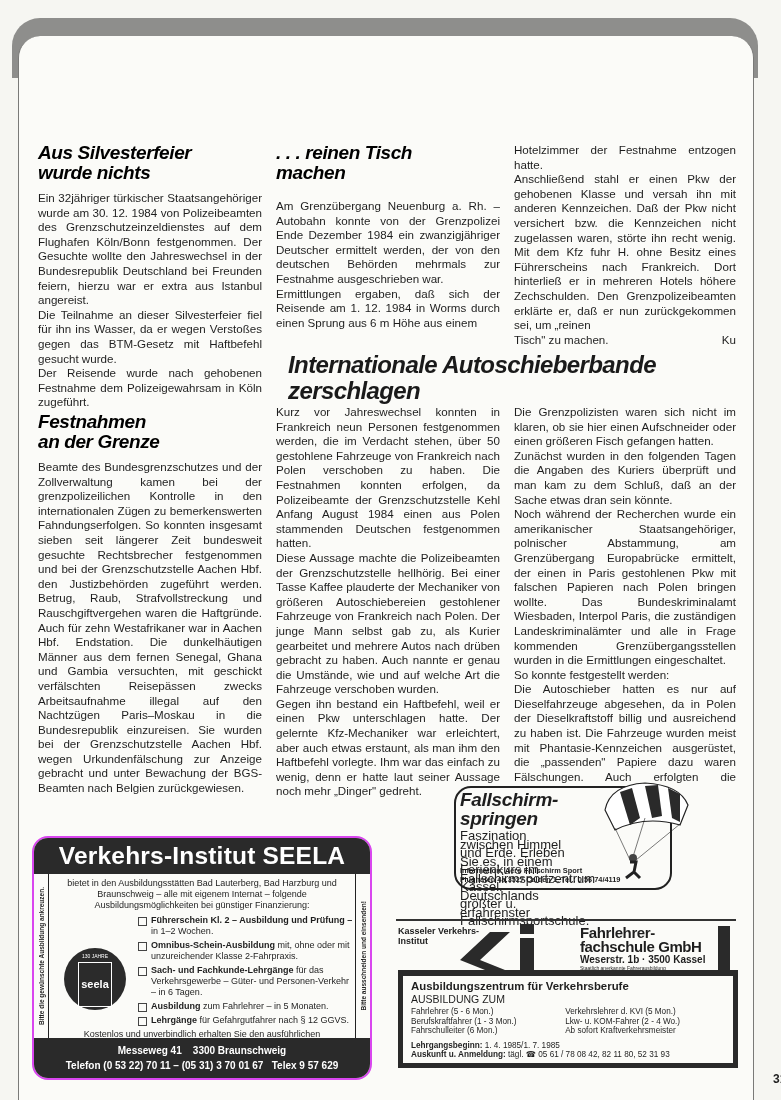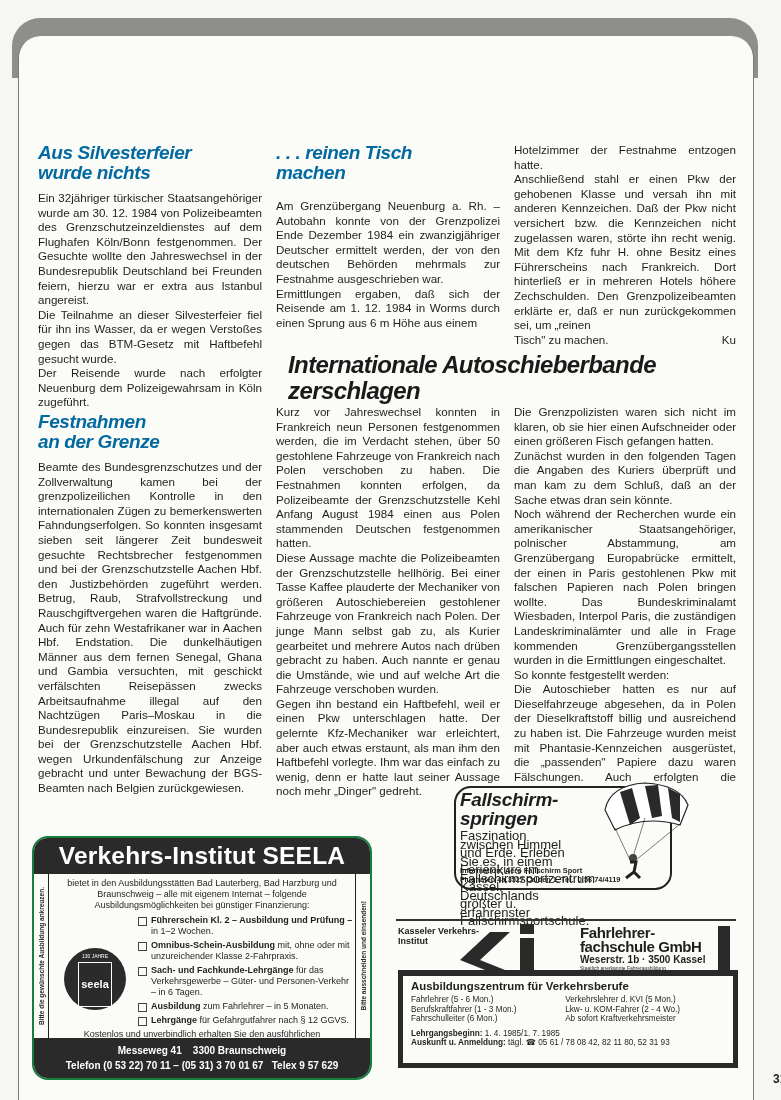--- a/index.html
+++ b/index.html
@@ -13,34 +13,34 @@
   }
   .frame-inner {
     position: absolute; left: 18px; top: 36px; width: 734px; height: 1064px;
     background: #fbfbf8; border-radius: 22px 22px 0 0;
     border-left: 1px solid #7a7a78; border-right: 1px solid #7a7a78;
   }
   .col { position: absolute; font-size: 11.6px; line-height: 14.6px; text-align: justify; }
   .col p { margin: 0; }
   h2.headline {
     font-family: "Liberation Sans", sans-serif; font-weight: bold; font-style: italic;
-    font-size: 19px; line-height: 20px; margin: 0 0 8px 0; color: #0369a1; letter-spacing: -0.4px;
+    font-size: 19px; line-height: 20px; margin: 0 0 8px 0; color: #000000; letter-spacing: -0.4px;
   }
   h1.big {
     position: absolute; left: 276px; top: 340px; margin: 12px;
     font-weight: bold; font-style: italic; font-size: 24px; line-height: 26px; letter-spacing: -0.6px;
     color: #1a1a1a;
   }
   .sign { display: flex; justify-content: space-between; }
   .page-num { position: absolute; left: 740px; top: 1072px; font-size: 12px; font-weight: bold; padding-left: 33px; }
 
   
   .seela {
     position: absolute; left: 32px; top: 836px; width: 336px; height: 240px;
-    border: 2px solid #15803d; border-radius: 16px; background: #fbfbf8; overflow: hidden;
+    border: 2px solid #d946ef; border-radius: 16px; background: #fbfbf8; overflow: hidden;
   }
   .seela-head {
     background: #2a2a2a; color: #fff; font-weight: bold; font-size: 24.5px; text-align: center;
     height: 36px; line-height: 36px; letter-spacing: 0.2px;
   }
   .seela-side {
     position: absolute; top: 36px; bottom: 40px; width: 14px; border-right: 1px solid #222;
     display: flex; align-items: center; justify-content: center;
   }
   .seela-side.right { right: 0; border-right: none; border-left: 1px solid #222; }
@@ -102,21 +102,21 @@
 <div class="frame-top"></div>
 <div class="frame-inner"></div>
 
 <div class="col" style="left:38px; top:143px; width:224px;">
   <h2 class="headline">
     <span>Aus Silvesterfeier</span><br>
     <span>wurde nichts</span>
   </h2>
   <p>Ein 32jähriger türkischer Staatsangehöriger wurde am 30. 12. 1984 von Polizeibeamten des Grenzschutzeinzeldienstes auf dem Flughafen Köln/Bonn festgenommen. Der Gesuchte wollte den Jahreswechsel in der Bundesrepublik Deutschland bei Freunden feiern, hierzu war er extra aus Istanbul angereist.</p>
   <p>Die Teilnahme an dieser Silvesterfeier fiel für ihn ins Wasser, da er wegen Verstoßes gegen das BTM-Gesetz mit Haftbefehl gesucht wurde.</p>
-  <p>Der Reisende wurde nach erfolgter Neuenburg dem Polizeigewahrsam in Köln zugeführt.</p>
+  <p>Der Reisende wurde nach gehobenen Festnahme dem Polizeigewahrsam in Köln zugeführt.</p>
 </div>
 
 <div class="col" style="left:38px; top:412px; width:224px;">
   <h2 class="headline">
     <span>Festnahmen</span><br>
     <span>an der Grenze</span>
   </h2>
   <p>Beamte des Bundesgrenzschutzes und der Zollverwaltung kamen bei der grenzpolizeilichen Kontrolle in den internationalen Zügen zu bemerkenswerten Fahndungserfolgen. So konnten insgesamt sieben seit längerer Zeit bundesweit gesuchte Rechtsbrecher festgenommen und bei der Grenzschutzstelle Aachen Hbf. den Justizbehörden zugeführt werden. Betrug, Raub, Strafvollstreckung und Rauschgiftvergehen waren die Haftgründe. Auch für zehn Westafrikaner war in Aachen Hbf. Endstation. Die dunkelhäutigen Männer aus dem fernen Senegal, Ghana und Gambia versuchten, mit geschickt verfälschten Reisepässen zwecks Arbeitsaufnahme illegal auf den Nachtzügen Paris–Moskau in die Bundesrepublik einzureisen. Sie wurden bei der Grenzschutzstelle Aachen Hbf. wegen Urkundenfälschung zur Anzeige gebracht und unter Bewachung der BGS-Beamten nach Belgien zurückgewiesen.</p>
 </div>
 
@@ -239,20 +239,21 @@
 <div class="kvi-school">
   <div class="t1">Fahrlehrer-</div>
   <div class="t1">fachschule GmbH</div>
   <div class="t2">Weserstr. 1b · 3500 Kassel</div>
   <div class="t3">Staatlich anerkannte Fahrerausbildung</div>
 </div>
 <div class="kvi-rbar"></div>
 <div class="kvi-box">
   <div class="kvi-inner">
     <div class="h">Ausbildungszentrum für Verkehrsberufe</div>
+    <div class="h2">AUSBILDUNG ZUM</div>
     <div class="kvi-grid">
       <div><b>Fahrlehrer</b><span> (5 - 6 Mon.)</span></div>
       <div><b>Verkehrslehrer</b><span> d. KVI (5 Mon.)</span></div>
       <div><b>Berufskraftfahrer</b><span> (1 - 3 Mon.)</span></div>
       <div><b>Lkw- u. KOM-Fahrer</b><span> (2 - 4 Wo.)</span></div>
       <div><b>Fahrschulleiter</b><span> (6 Mon.)</span></div>
       <div><b>Ab sofort Kraftverkehrsmeister</b><span></span></div>
     </div>
     <div class="kvi-contact">
       <div><b>Lehrgangsbeginn:</b><span> 1. 4. 1985/1. 7. 1985</span></div>

